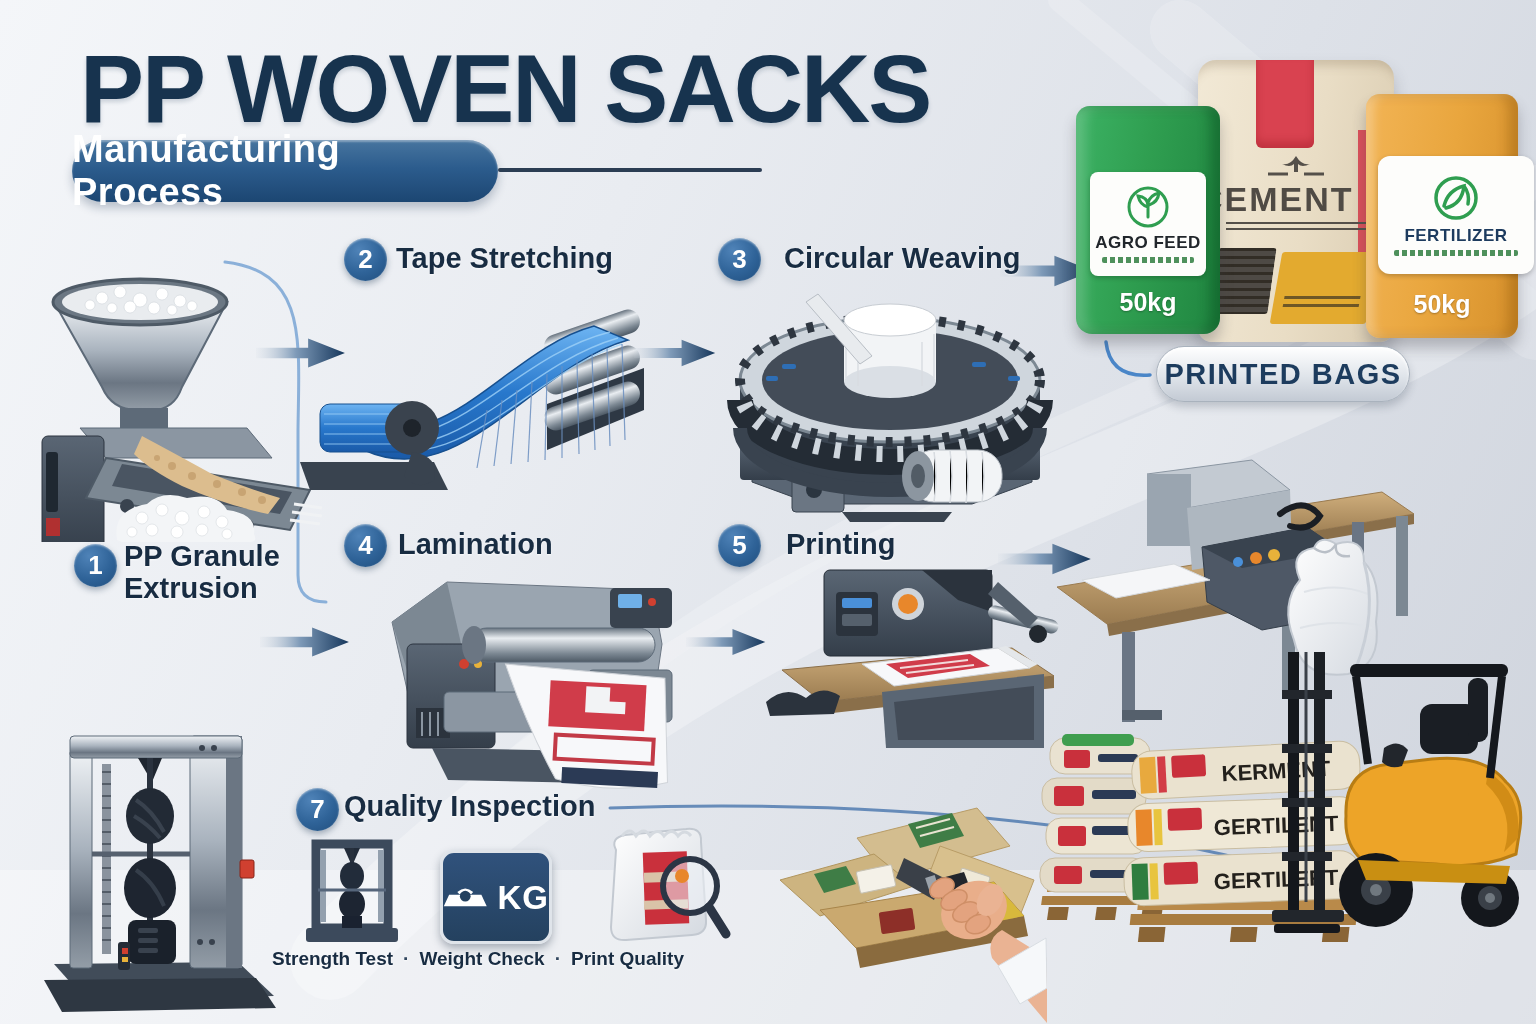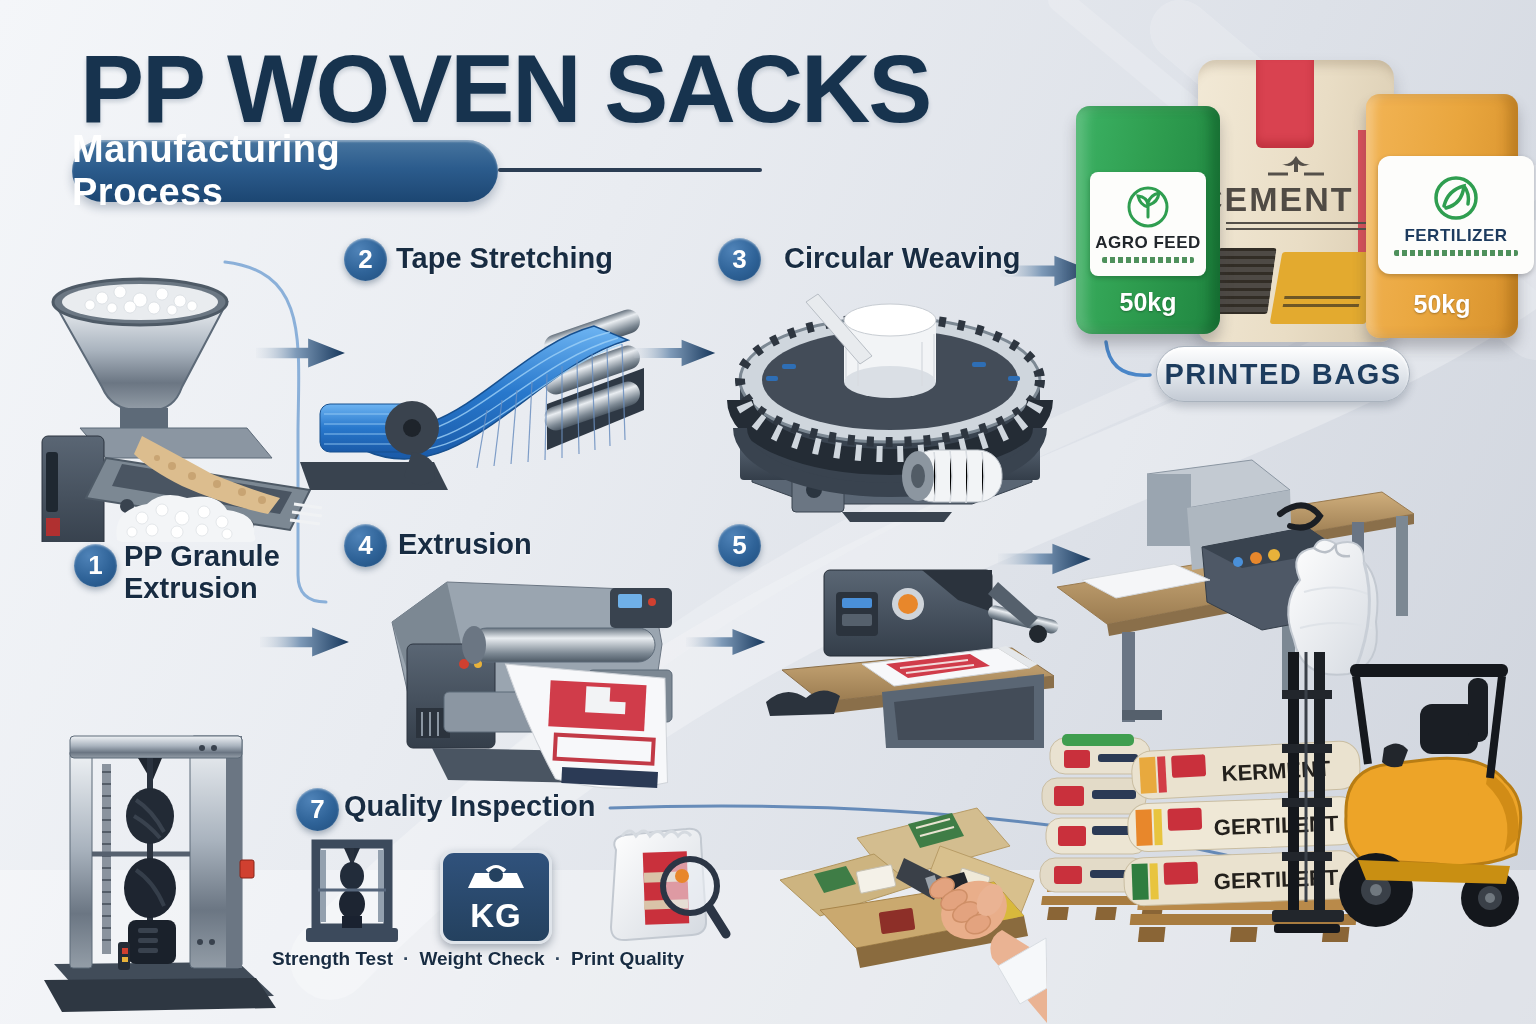--- a/index.html
+++ b/index.html
@@ -71,21 +71,21 @@
     border:1px solid #a9b2bd;
     box-shadow:0 5px 8px rgba(40,55,75,.22), inset 0 2px 3px rgba(255,255,255,.9);
     display:flex;align-items:center;justify-content:center;
   }
   #printed-pill span{font-size:29px;font-weight:800;letter-spacing:1.5px;color:#1d3c5e;}
   
   #kg-badge{
     left:440px;top:850px;width:106px;height:88px;border-radius:14px;
     background:linear-gradient(180deg,#30527c 0%,#24415f 100%);
     border:3px solid #dfe4ea;box-shadow:0 4px 8px rgba(30,45,65,.35);
-    display:flex;flex-direction:column;align-items:center;justify-content:center;gap:10px;
+    display:flex;flex-direction:row;align-items:center;justify-content:center;gap:10px;
   }
   #kg-badge .kg-text{color:#fff;font-size:33px;font-weight:800;letter-spacing:1px;line-height:1;}
   #qi-caption{left:272px;top:948px;width:700px;font-size:19px;font-weight:800;color:#182c42;
     text-shadow:0 1px 2px rgba(255,255,255,.8);white-space:nowrap;}
   #qi-caption .dot{margin:0 10px;font-weight:700;color:#31465e;}
   svg{display:block;}
   .illus{pointer-events:none;}
 </style>
 </head>
 <body>
@@ -166,25 +166,26 @@
   <div class="step-label abs" style="left:396px;top:242px;width:280px;z-index:4">Tape Stretching</div>
 
   <div class="badge abs" style="left:718px;top:238px;z-index:4">
       <span>3</span>
     </div>
   <div class="step-label abs" style="left:784px;top:242px;width:300px;z-index:4">Circular Weaving</div>
 
   <div class="badge abs" style="left:344px;top:524px;z-index:4">
       <span>4</span>
     </div>
-  <div class="step-label abs" style="left:398px;top:528px;width:240px;z-index:4">Extrusion</div>
+  <div class="step-label abs" style="left:398px;top:528px;width:240px;z-index:4">Lamination</div>
 
   <div class="badge abs" style="left:718px;top:524px;z-index:4">
       <span>5</span>
     </div>
+  <div class="step-label abs" style="left:786px;top:528px;width:200px;z-index:4">Printing</div>
 
   <div class="badge abs" style="left:296px;top:788px;z-index:4">
       <span>7</span>
     </div>
   <div class="step-label abs" style="left:344px;top:790px;width:320px;z-index:4">Quality Inspection</div>
 
   <svg class="abs illus" style="left:256px;top:330px;z-index:2" width="92" height="46" viewBox="0 0 120 44">
       <polygon points="0,15 68,15 68,3 116,22 68,41 68,29 0,29" fill="url(#gradArrow)"></polygon>
     </svg>
   <svg class="abs illus" style="left:634px;top:332px;z-index:2" width="84" height="42" viewBox="0 0 120 44">

